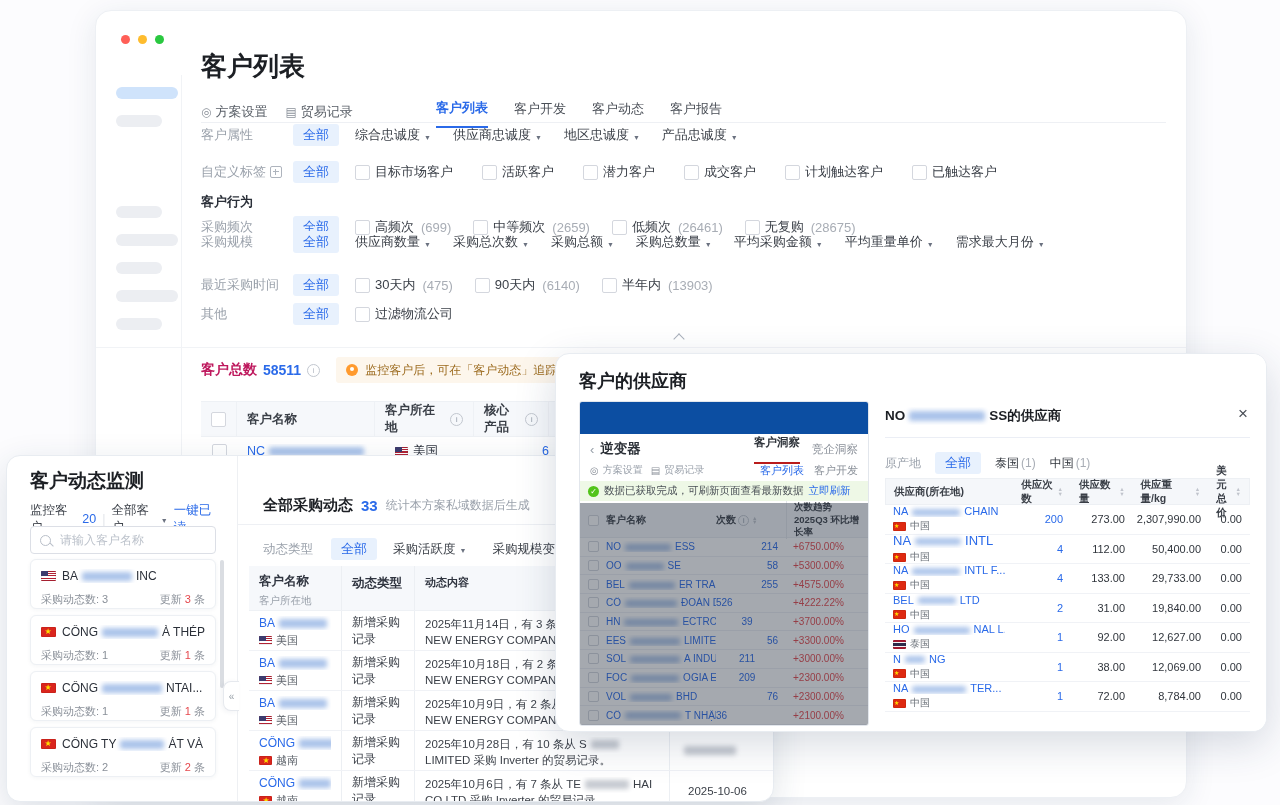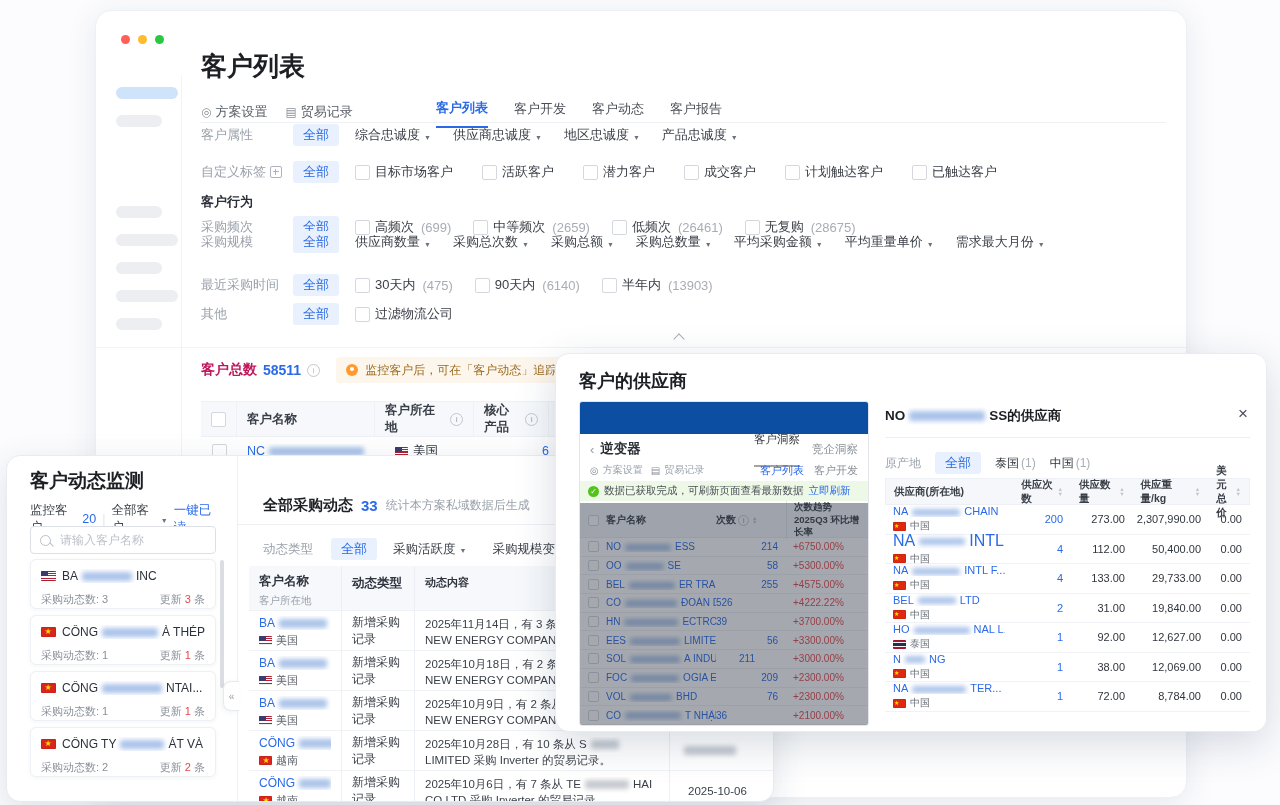--- a/index.html
+++ b/index.html
@@ -523,21 +523,21 @@
 </div>
 
 <div class="abs overlay">
   <div class="abs bold" style="left:23px;top:15px;font-size:18px;color:#1c1f24">客户的供应商</div>
 
   <div class="abs iwin" style="left:23px;top:47px;width:290px;height:325px">
     <div style="height:32px;background:#0c4ea2"></div>
     <div class="flex" style="height:24px;padding:0 10px;margin-top:3px">
       <span style="color:#98a0aa;font-size:13px">‹</span>
       <span class="bold" style="font-size:13.5px;color:#2a2f36;margin-left:6px">逆变器</span>
-      <span style="margin-left:auto;font-size:11.5px;color:#30353c;border-bottom:2px solid #a3a3a3;padding-bottom:18px;font-weight:normal">客户洞察</span>
+      <span style="margin-left:auto;font-size:11.5px;color:#30353c;border-bottom:2px solid #b91c1c;padding-bottom:12px;font-weight:bold">客户洞察</span>
       <span style="font-size:11.5px;color:#8a9099;margin-left:12px">竞企洞察</span>
     </div>
     <div class="flex" style="height:18px;padding:0 10px">
       <span class="flex" style="font-size:10px;color:#9aa1ab">
           <i class="ic" style="font-size:10px">◎</i>
           <span>方案设置</span>
         </span>
       <span class="flex" style="font-size:10px;color:#9aa1ab;margin-left:8px">
           <i class="ic" style="font-size:10px">▤</i>
           <span>贸易记录</span>
@@ -599,21 +599,21 @@
             <span class="nowrap blue" style="width:110px"><span>CÔ</span><span class="redact" style="height: 7px; width: 52px;"></span><span>ĐOÀN DAT</span></span>
             <span class="blue" style="width:62px;text-align:left">526</span>
             <span class="red" style="flex:1;padding-left:15px">+4222.22%</span>
           </div>
 
           <div class="irow">
             <span style="width:26px;display:flex;justify-content:center">
               <span class="cbox sm"></span>
             </span>
             <span class="nowrap blue" style="width:110px"><span>HN</span><span class="redact" style="height: 7px; width: 54px;"></span><span>ECTRONI...</span></span>
-            <span class="blue" style="width:62px;text-align:left">39</span>
+            <span class="blue" style="width:62px;text-align:center">39</span>
             <span class="red" style="flex:1;padding-left:15px">+3700.00%</span>
           </div>
 
           <div class="irow">
             <span style="width:26px;display:flex;justify-content:center">
               <span class="cbox sm"></span>
             </span>
             <span class="nowrap blue" style="width:110px"><span>EES</span><span class="redact" style="height: 7px; width: 50px;"></span><span>LIMITED</span></span>
             <span class="blue" style="width:62px;text-align:right">56</span>
             <span class="red" style="flex:1;padding-left:15px">+3300.00%</span>
@@ -626,21 +626,21 @@
             <span class="nowrap blue" style="width:110px"><span>SOL</span><span class="redact" style="height: 7px; width: 50px;"></span><span>A INDUST...</span></span>
             <span class="blue" style="width:62px;text-align:center">211</span>
             <span class="red" style="flex:1;padding-left:15px">+3000.00%</span>
           </div>
 
           <div class="irow">
             <span style="width:26px;display:flex;justify-content:center">
               <span class="cbox sm"></span>
             </span>
             <span class="nowrap blue" style="width:110px"><span>FOC</span><span class="redact" style="height: 7px; width: 48px;"></span><span>OGIA E IN...</span></span>
-            <span class="blue" style="width:62px;text-align:right">209</span>
+            <span class="blue" style="width:62px;text-align:center">209</span>
             <span class="red" style="flex:1;padding-left:15px">+2300.00%</span>
           </div>
 
           <div class="irow">
             <span style="width:26px;display:flex;justify-content:center">
               <span class="cbox sm"></span>
             </span>
             <span class="nowrap blue" style="width:110px"><span>VOL</span><span class="redact" style="height: 7px; width: 42px;"></span><span>BHD</span></span>
             <span class="blue" style="width:62px;text-align:right">76</span>
             <span class="red" style="flex:1;padding-left:15px">+2300.00%</span>
@@ -700,21 +700,21 @@
             </span>
           </span>
           <span class="dtc blue" style="width:58px">200</span>
           <span class="dtc" style="width:62px;color:#30353c">273.00</span>
           <span class="dtc" style="width:76px;color:#30353c">2,307,990.00</span>
           <span class="dtc" style="width:41px;color:#30353c">0.00</span>
         </div>
 
         <div class="drow">
           <span style="width:128px;padding:0 8px;box-sizing:border-box">
-            <span class="nowrap blue" style="display:block;font-size:16px"><span>NA</span><span class="redact" style="height: 7px; width: 46px;"></span><span>INTL</span></span>
+            <span class="nowrap blue" style="display:block;font-size:13px"><span>NA</span><span class="redact" style="height: 7px; width: 46px;"></span><span>INTL</span></span>
             <span class="flex" style="gap:4px;font-size:10px;color:#6a7078;margin-top:2px">
               <span class="flag sm f-cn"></span>
               <span>中国</span>
             </span>
           </span>
           <span class="dtc blue" style="width:58px">4</span>
           <span class="dtc" style="width:62px;color:#30353c">112.00</span>
           <span class="dtc" style="width:76px;color:#30353c">50,400.00</span>
           <span class="dtc" style="width:41px;color:#30353c">0.00</span>
         </div>

